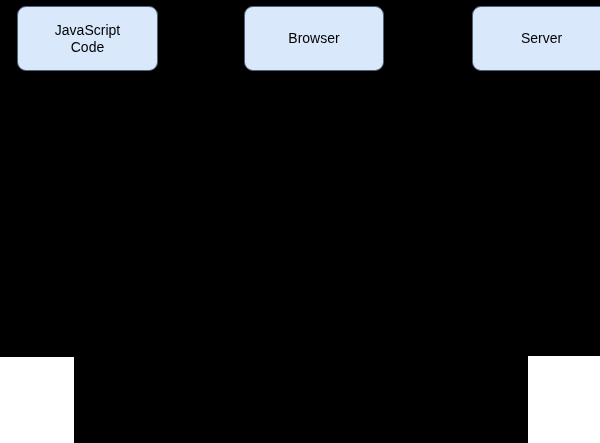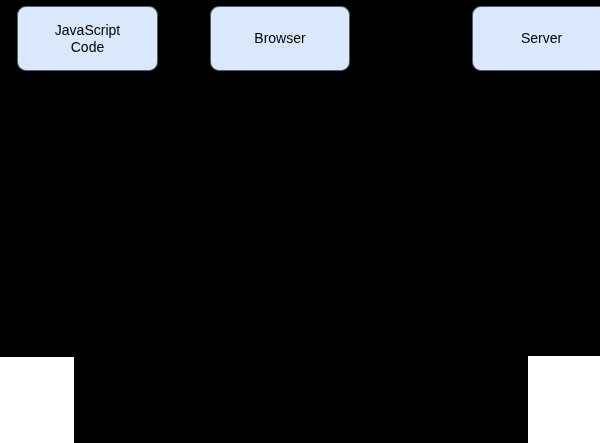--- a/index.html
+++ b/index.html
@@ -28,21 +28,21 @@
       text-align: center;
       box-sizing: content-box;
     }
     .actor-label {
       font-size: 14px;
       line-height: 17px;
       color: #000000;
       white-space: pre-line;
     }
     .box-js      { left: 17px;   width: 139px; }
-    .box-browser { left: 210px; width: 138px; }
+    .box-browser { left: 244px; width: 138px; }
     .box-server  { left: 472px; width: 137px; }
     .corner-rect {
       position: absolute;
       background: #ffffff;
     }
     .corner-left  { left: 0;     top: 357px; width: 74px; height: 86px; }
     .corner-right { left: 528px; top: 356px; width: 72px; height: 87px; }
   </style>
 </head>
 <body>

